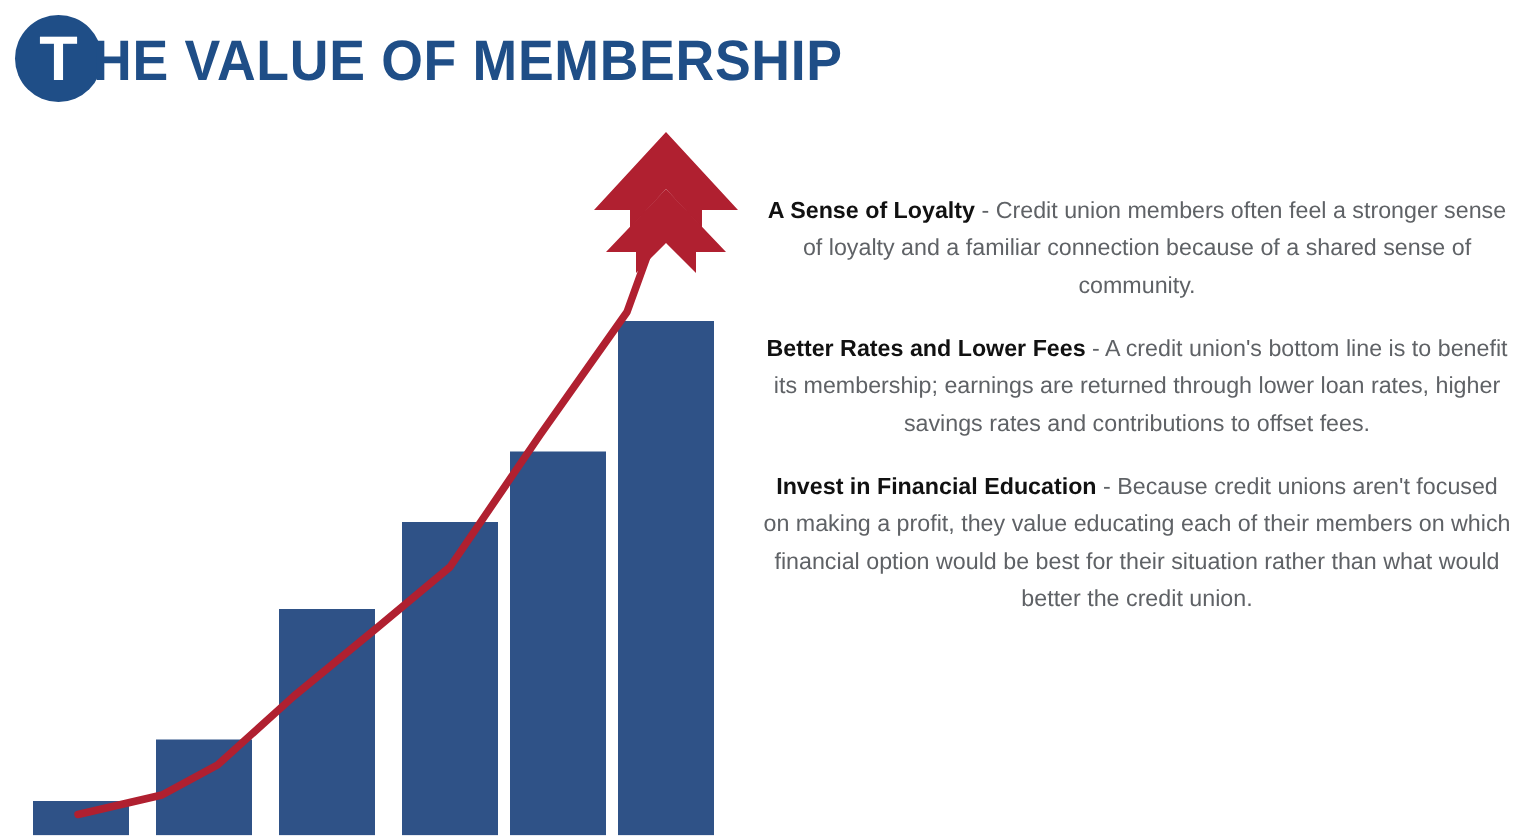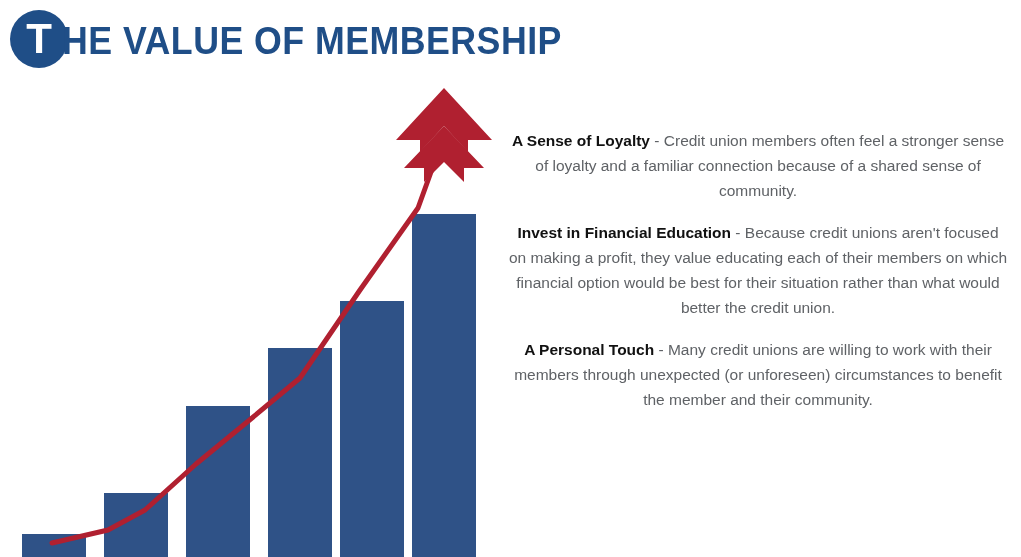--- a/index.html
+++ b/index.html
@@ -164,18 +164,18 @@
     </svg>
   </div>
 
 </div>
 
 <div class="right-panel">
   <p class="benefit">
     <span class="benefit-title">A Sense of Loyalty</span><span class="benefit-body"> - Credit union members often feel a stronger sense of loyalty and a familiar connection because of a shared sense of community.</span>
   </p>
   <p class="benefit">
-    <span class="benefit-title">Invest in Financial Education</span><span class="benefit-body"> - Because credit unions aren't focused on making a profit, they value educating each of their members on which financial option would be best for their situation rather than what would better the credit union.</span>
+    <span class="benefit-title">Better Rates and Lower Fees</span><span class="benefit-body"> - A credit union's bottom line is to benefit its membership; earnings are returned through lower loan rates, higher savings rates and contributions to offset fees.</span>
   </p>
   <p class="benefit">
-    <span class="benefit-title">A Personal Touch</span><span class="benefit-body"> - Many credit unions are willing to work with their members through unexpected (or unforeseen) circumstances to benefit the member and their community.</span>
+    <span class="benefit-title">Invest in Financial Education</span><span class="benefit-body"> - Because credit unions aren't focused on making a profit, they value educating each of their members on which financial option would be best for their situation rather than what would better the credit union.</span>
   </p>
 </div>
 
 </body></html>

